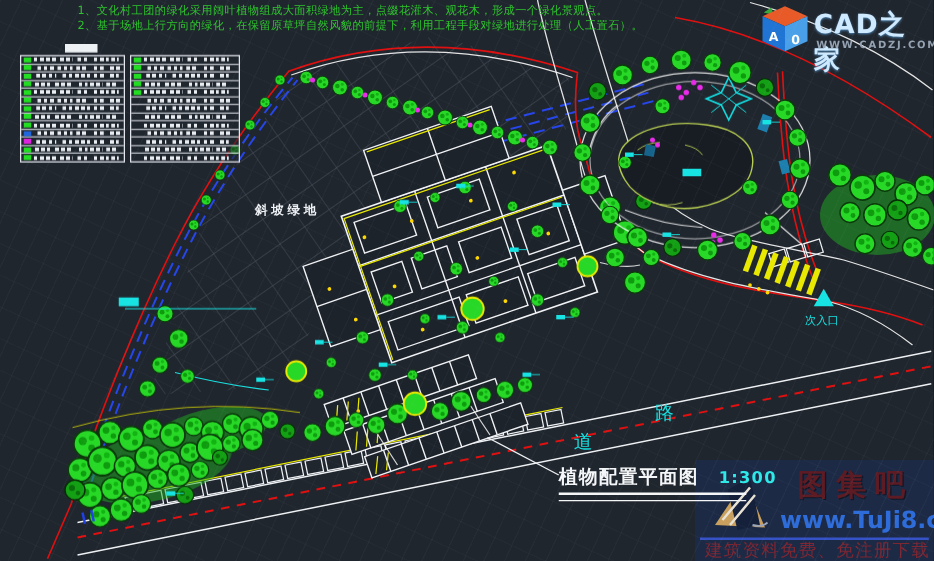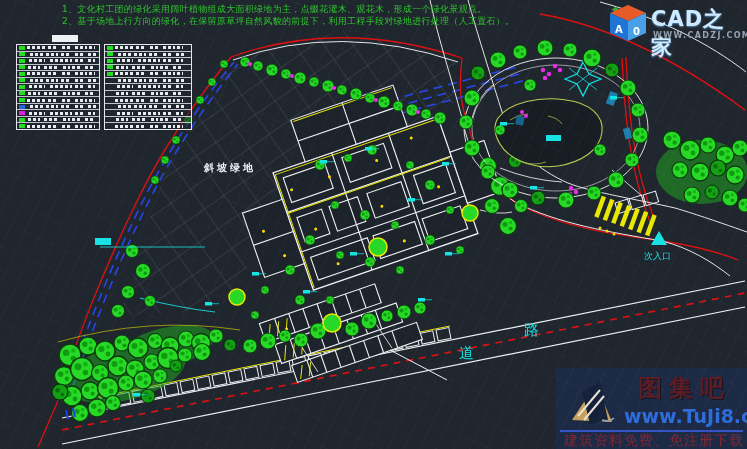--- a/index.html
+++ b/index.html
@@ -637,20 +637,24 @@
       <div class="trow">
         <span class="tsym none"></span>
         <span class="tcell" style="width: 18px; margin-left: 2px;"></span>
         <span class="tcell" style="width: 10px; margin-left: 3px;"></span>
         <span class="tcell" style="width: 8px; margin-left: 4px;"></span>
         <span class="tcell" style="width: 12px; margin-left: 5px;"></span>
         <span class="tcell" style="width: 6px; margin-left: 2px;"></span>
       </div>
     </div>
 
+<div class="title-block">
+  <span>植物配置平面图</span><span class="scale">1:300</span>
+  <div class="title-underline"></div>
+</div>
 
 <div class="cadzj">
   <svg width="42" height="42" viewBox="0 0 42 42">
     <polygon points="4,7 10,3 12,9" fill="#3aa83a"></polygon>
     <polygon points="21,2 39,10 21,18 3,10" fill="#e85b28"></polygon>
     <polygon points="3,10 21,18 21,38 3,30" fill="#1f74d4"></polygon>
     <polygon points="21,18 39,10 39,30 21,38" fill="#49a0e8"></polygon>
     <text x="8" y="30" fill="#fff" font-size="10" font-weight="bold">A</text>
     <text x="26" y="32" fill="#fff" font-size="10" font-weight="bold">0</text>
   </svg>

